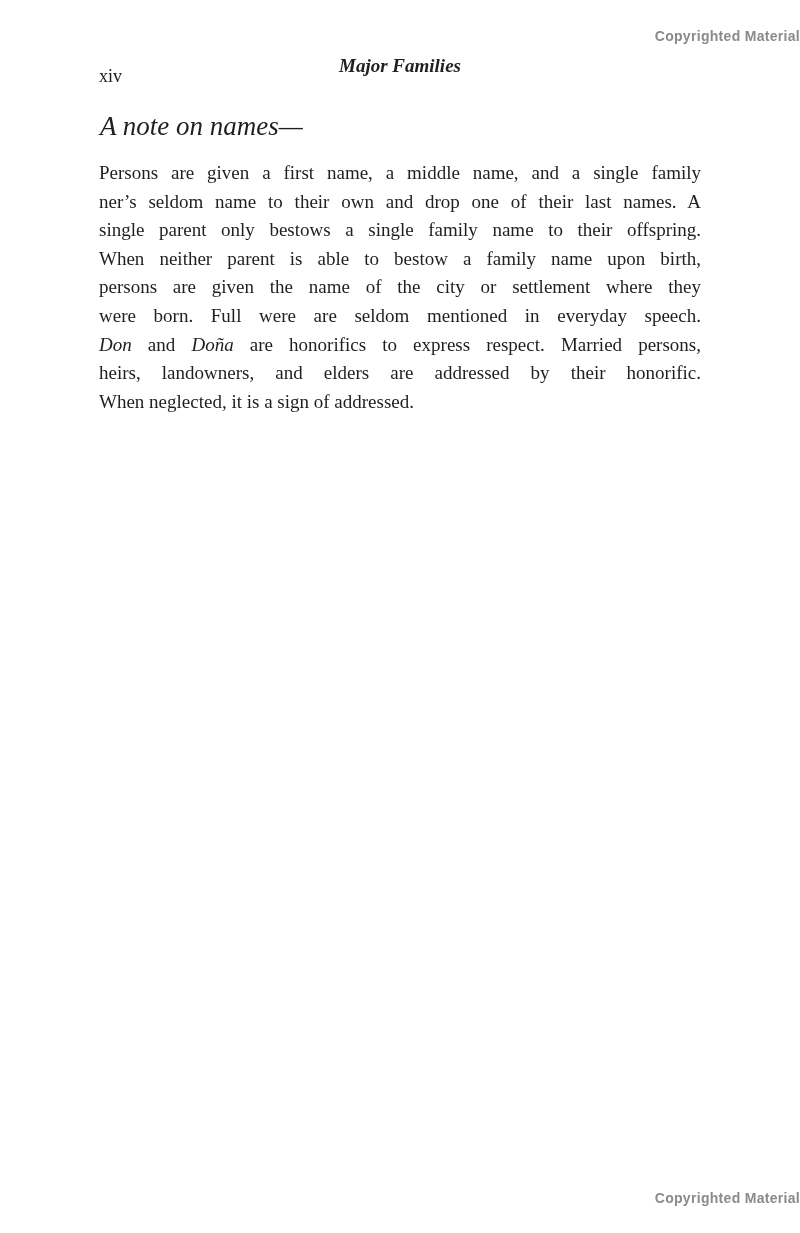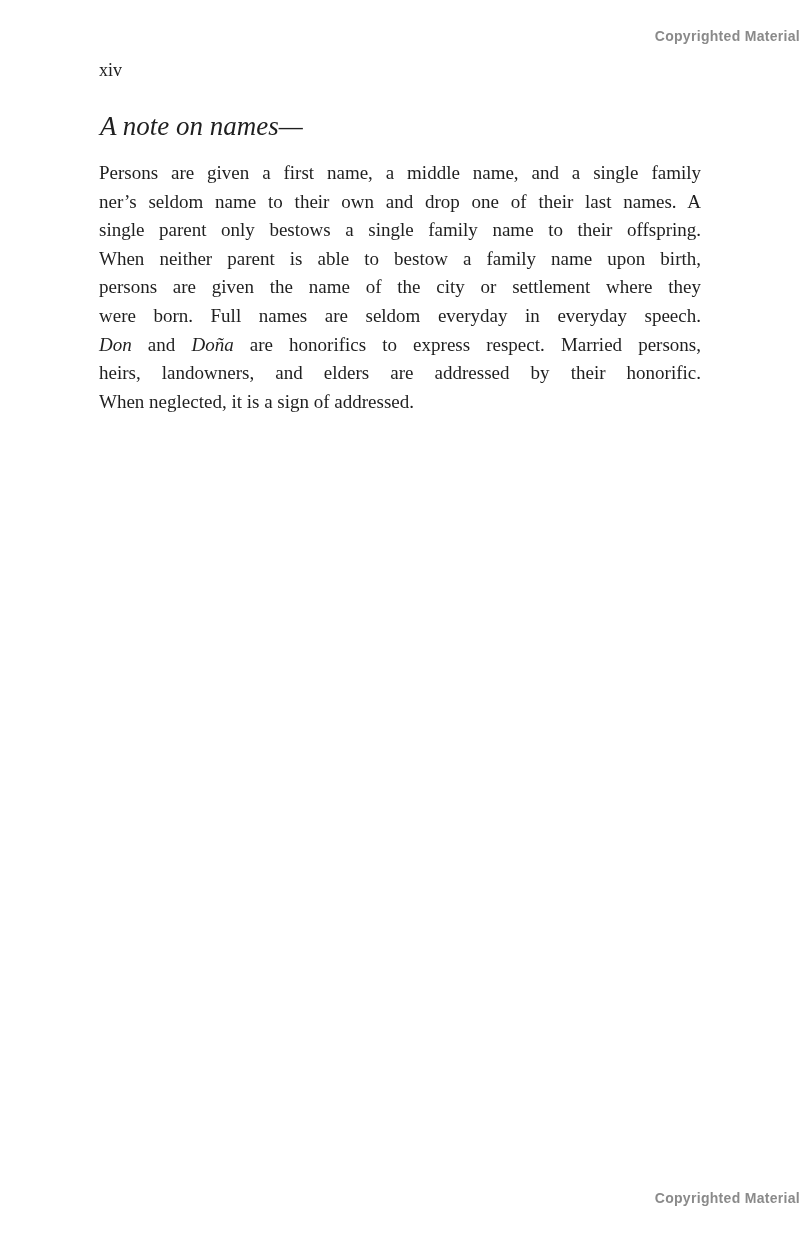--- a/index.html
+++ b/index.html
@@ -26,21 +26,21 @@
   .header-row {
     position: absolute;
     top: 55px;
     left: 0;
     width: 100%;
     height: 26px;
   }
   .page-number {
     position: absolute;
     left: 99px;
-    top: 5px;
+    top: 11px;
     font-family: "Liberation Serif", serif;
     font-size: 18px;
     color: #1f1f1f;
     text-align: center;
   }
   .running-head {
     position: absolute;
     left: 0;
     width: 100%;
     text-align: center;
@@ -81,31 +81,32 @@
 </style>
 </head>
 <body>
 
 <div class="page">
 
   <div class="notice top">Copyrighted Material</div>
 
   <div class="header-row">
     <span class="page-number">xiv</span>
+    <span class="running-head">Major Families</span>
   </div>
 
   <div class="section-heading">A note on names—</div>
 
   <div class="paragraph">
     <div class="line"><span>Persons are given a first name, a middle name, and a single family</span></div>
     <div class="line"><span>ner’s seldom name to their own and drop one of their last names. A</span></div>
     <div class="line"><span>single parent only bestows a single family name to their offspring.</span></div>
     <div class="line"><span>When neither parent is able to bestow a family name upon birth,</span></div>
     <div class="line"><span>persons are given the name of the city or settlement where they</span></div>
-    <div class="line"><span>were born. Full names are seldom everyday in everyday speech.</span></div>
+    <div class="line"><span>were born. Full were are seldom mentioned in everyday speech.</span></div>
     <div class="line"><span></span><span class="it">Don</span><span> and </span><span class="it">Doña</span><span> are honorifics to express respect. Married persons,</span></div>
     <div class="line"><span>heirs, landowners, and elders are addressed by their honorific.</span></div>
     <div class="line last"><span>When neglected, it is a sign of addressed.</span></div>
   </div>
 
   <div class="notice bottom">Copyrighted Material</div>
 
 </div>
 
 </body></html>

